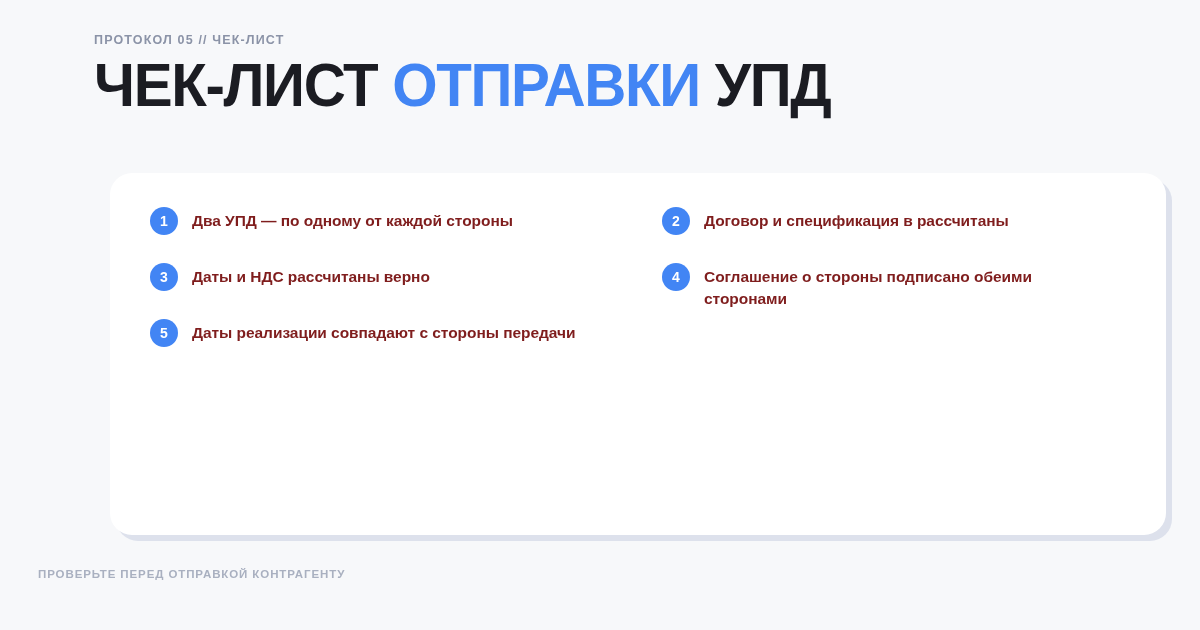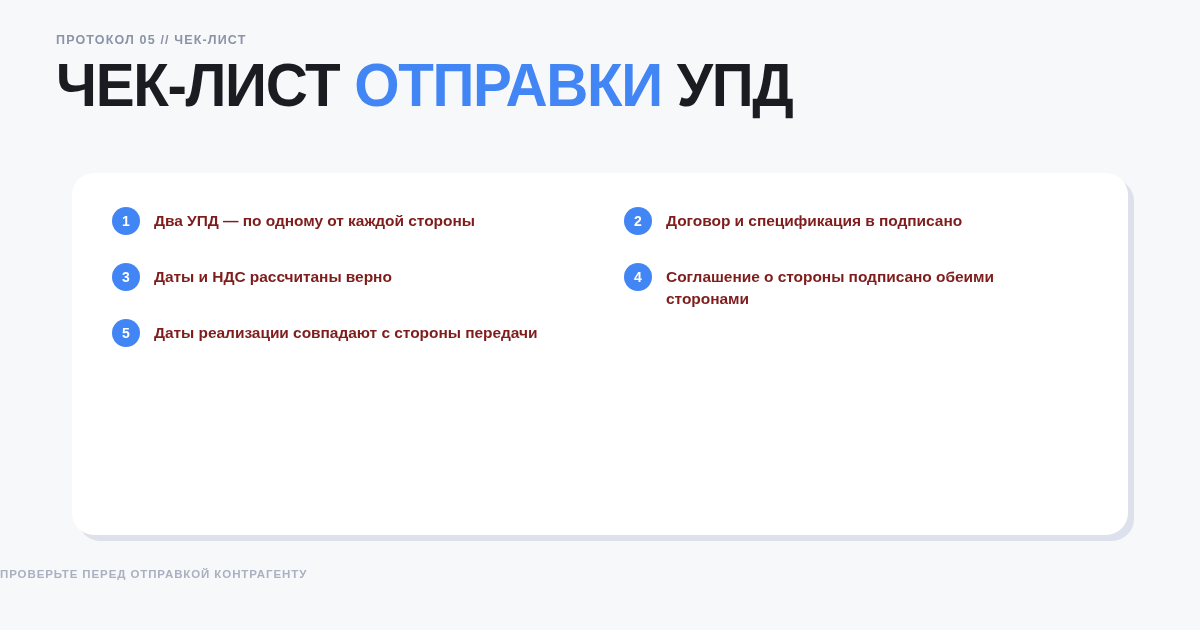--- a/index.html
+++ b/index.html
@@ -13,20 +13,21 @@
     font-family: "Liberation Sans", sans-serif;
     -webkit-font-smoothing: antialiased;
     overflow: hidden;
   }
 
   .slide {
     position: relative;
     width: 960px;
     height: 630px;
     box-sizing: border-box;
+    margin-left: 38px;
   }
 
   
   .header {
     position: absolute;
     left: 56px;
     top: 34px;
     width: 1090px;
   }
 
@@ -168,21 +169,21 @@
           <span class="item-text">Даты и НДС рассчитаны верно</span>
         </div>
 
         <div class="item">
           <span class="badge">5</span>
           <span class="item-text">Даты реализации совпадают с стороны передачи</span>
         </div>
 
         <div class="item">
           <span class="badge">2</span>
-          <span class="item-text">Договор и спецификация в подписано</span>
+          <span class="item-text">Договор и спецификация в рассчитаны</span>
         </div>
 
         <div class="item">
           <span class="badge">4</span>
           <span class="item-text">Соглашение о стороны подписано обеими сторонами</span>
         </div>
 
         <div class="item empty">
           <span class="badge"></span>
           <span class="item-text"></span>

